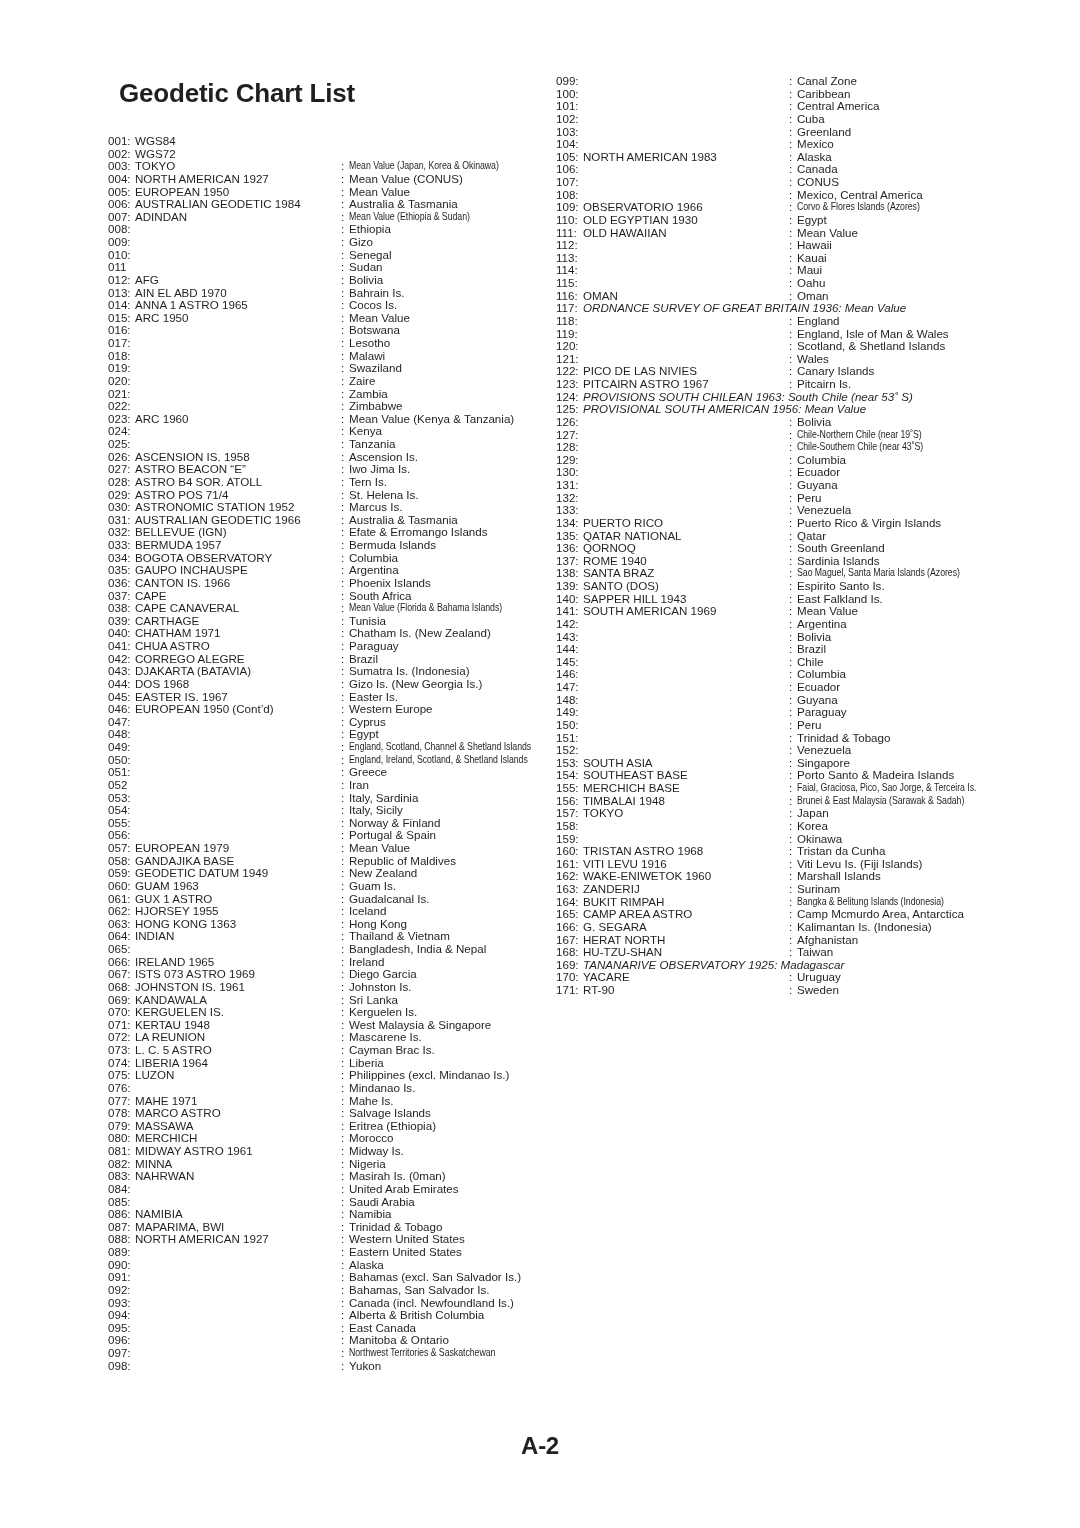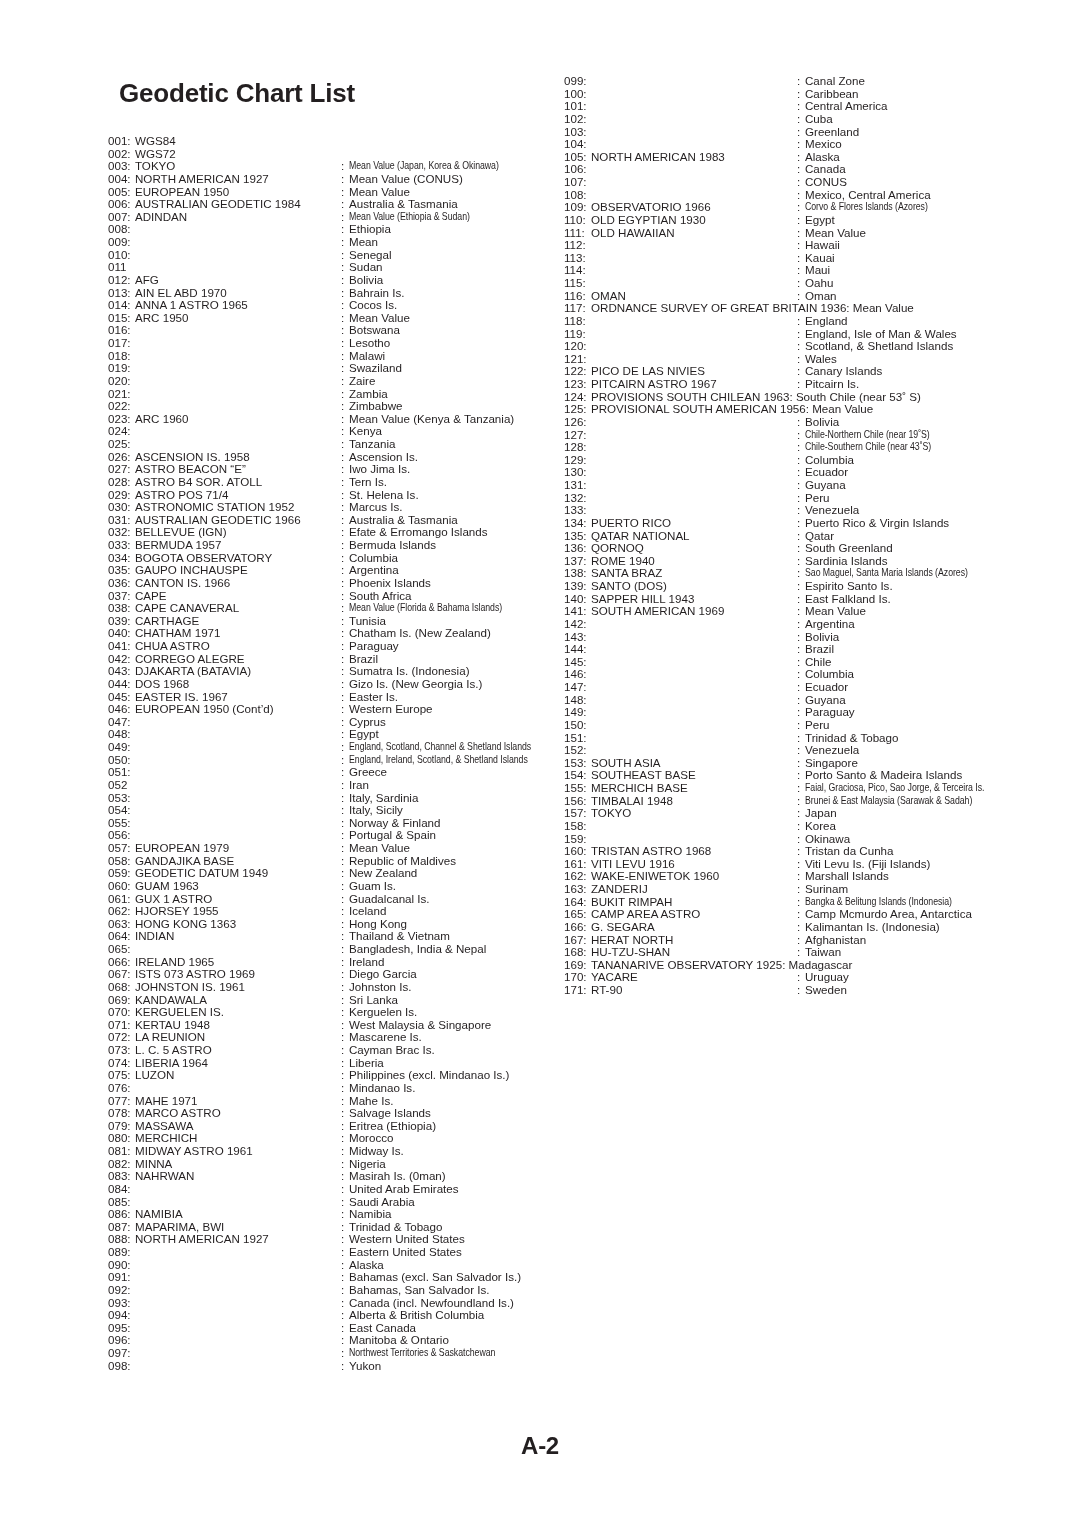--- a/index.html
+++ b/index.html
@@ -26,21 +26,21 @@
     line-height:40px;
     white-space:nowrap;
     margin-left:7px;
   }
   
   .column {
     position:absolute;
     width:460px;
   }
   #column-left  { left:108px; top:135px;text-decoration:underline; }
-  #column-right { left:556px; top:75px;margin-left:8px; }
+  #column-right { left:556px; top:75px; }
 
   
   .entry-row {
     position:relative;
     height:12.64px;
     line-height:12.64px;
     font-size:11.6px;
     white-space:nowrap;
   }
   .entry-num {
@@ -63,21 +63,21 @@
   }
   
   .entry-desc.condensed {
     font-size:10.2px;
     transform:scaleX(0.86);
     transform-origin:left center;
     letter-spacing:-0.05px;
   }
   .entry-row.wide .entry-inline {
     position:absolute;
-    left:27px; top:0;
+    left:27px; top:0;font-style:italic;
   }
 
   
   #page-footer {
     position:absolute;
     left:0; top:1432px;
     width:1080px;
     text-align:center;
     font-size:24px;
     font-weight:bold;
@@ -131,21 +131,21 @@
         <span class="entry-desc condensed">Mean Value (Ethiopia &amp; Sudan)</span>
       </div>
       <div class="entry-row">
         <span class="entry-num">008:</span>
         <span class="entry-sep">:</span>
         <span class="entry-desc">Ethiopia</span>
       </div>
       <div class="entry-row">
         <span class="entry-num">009:</span>
         <span class="entry-sep">:</span>
-        <span class="entry-desc">Mean</span>
+        <span class="entry-desc">Gizo</span>
       </div>
       <div class="entry-row">
         <span class="entry-num">010:</span>
         <span class="entry-sep">:</span>
         <span class="entry-desc">Senegal</span>
       </div>
       <div class="entry-row">
         <span class="entry-num">011</span>
         <span class="entry-sep">:</span>
         <span class="entry-desc">Sudan</span>

